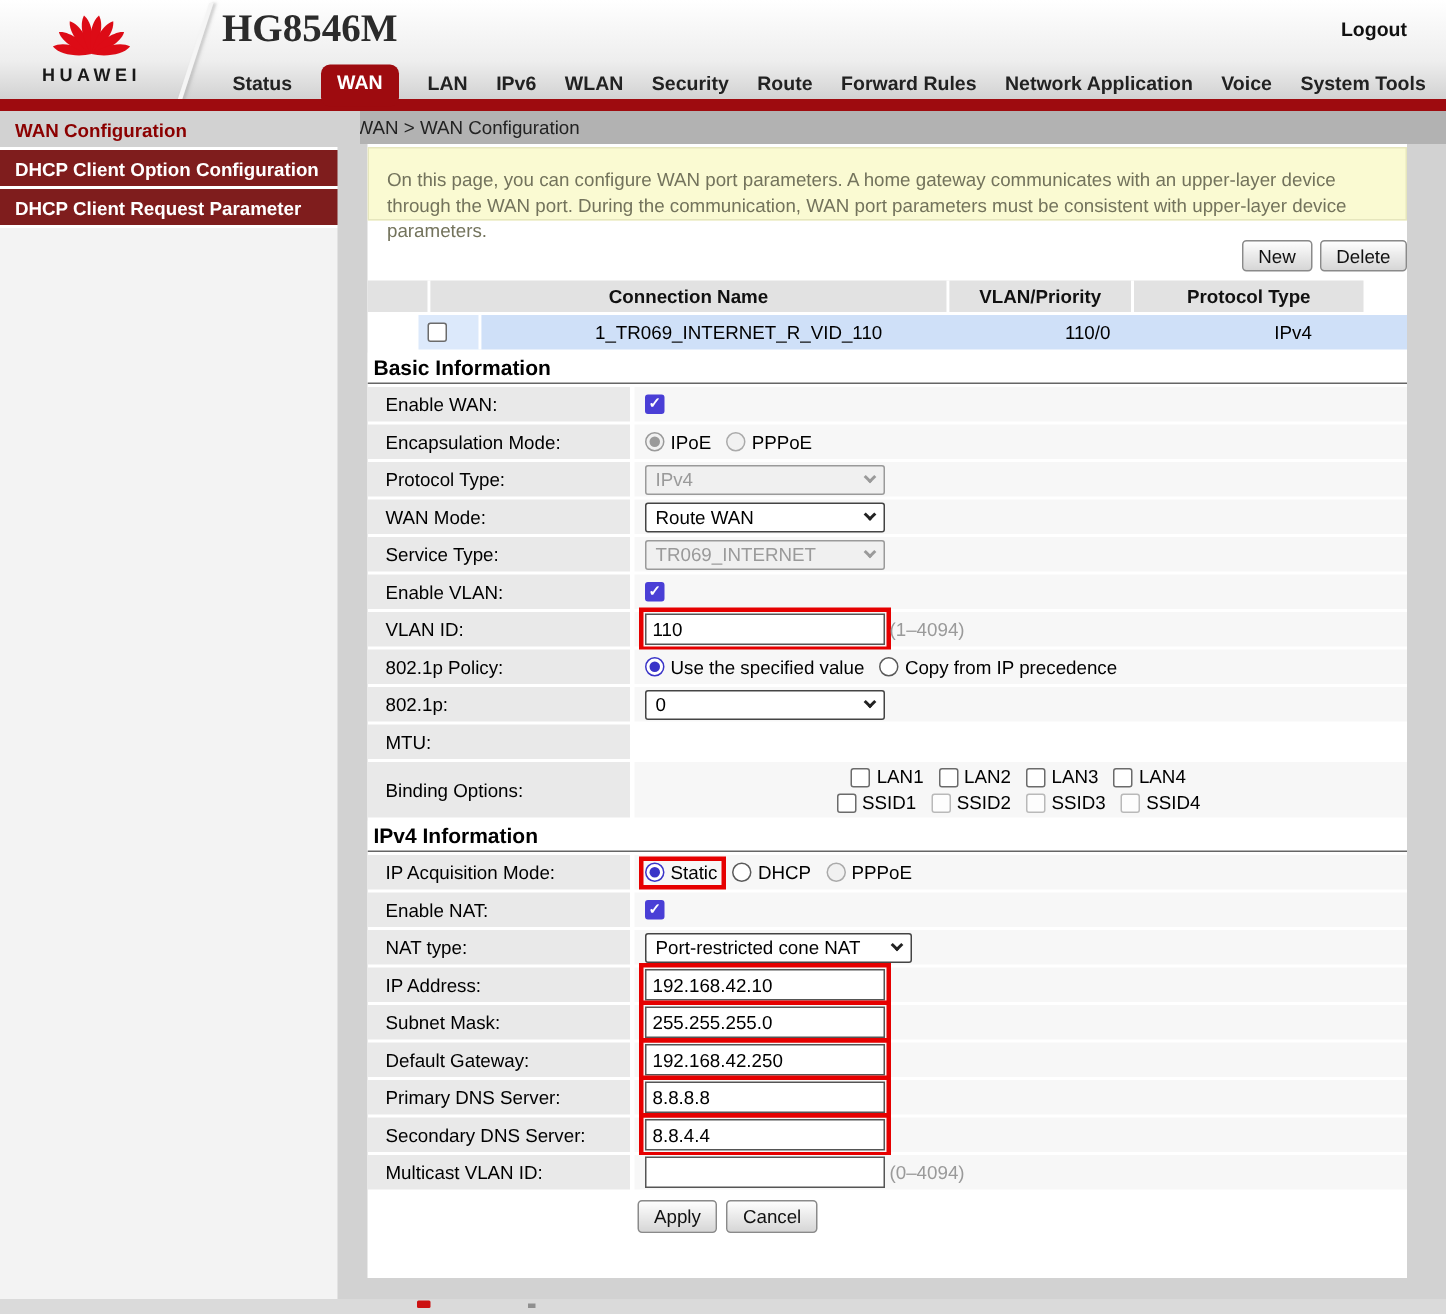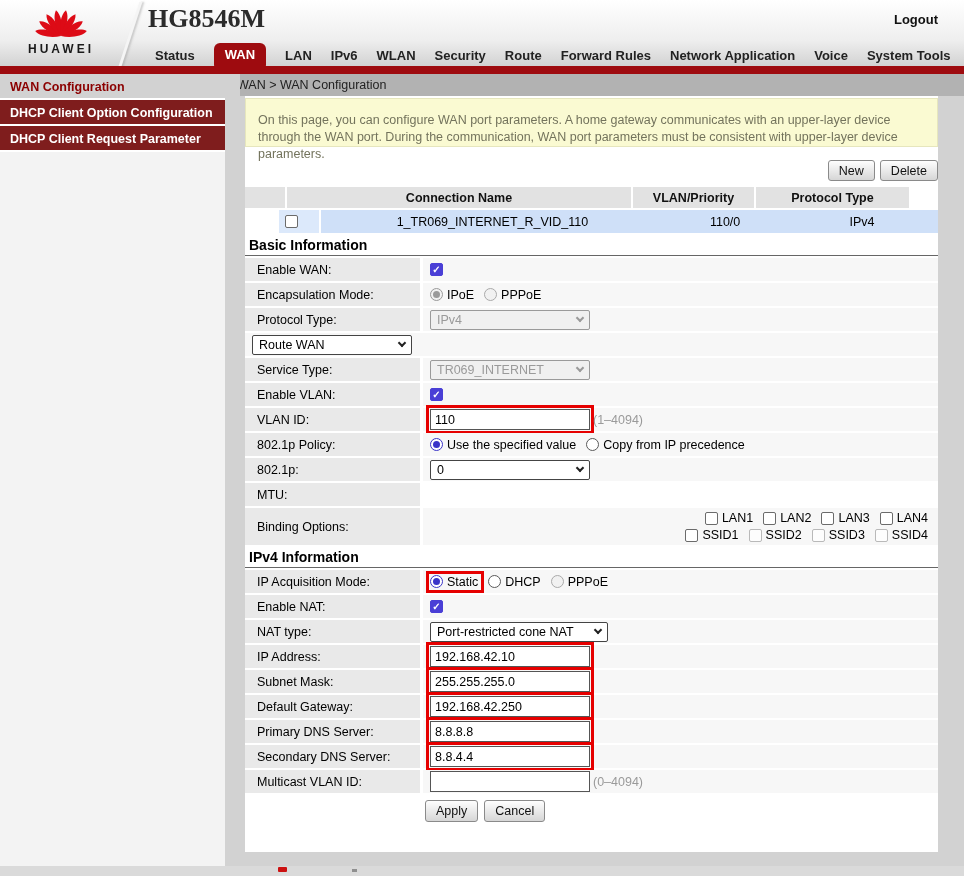--- a/index.html
+++ b/index.html
@@ -60,21 +60,21 @@
   .tbl-row .c-name, .tbl-row .c-vlan, .tbl-row .c-proto { background:#cfe0f8; }
 
   
   .fsection { height:21px; line-height:21px; font-size:14px; font-weight:bold; color:#000;
               background:#fff; border-bottom:1px solid #666; margin-bottom:2px; padding-left:4px; }
   .frow { display:flex; margin-bottom:2px; }
   .flabel { width:175px; background:#e9e9e9; font-size:12.5px; color:#000; padding-left:12px;
             display:flex; align-items:center; margin-right:3px; min-height:23px; flex-shrink:0; }
   .fvalue { flex:1; background:#f7f7f7; display:flex; align-items:center; padding-left:7px;
             min-height:23px; font-size:12.5px; color:#000; }
-  .fvalue.two { flex-direction:column; align-items:flex-end; justify-content:center; gap:3px; padding:3px 0 3px 7px; }
+  .fvalue.two { flex-direction:column; align-items:center; justify-content:center; gap:3px; padding:3px 0 3px 7px; }
   .optline { display:flex; align-items:center; }
 
   
   .cb { width:13px; height:13px; border:1px solid #6b6b6b; border-radius:2px; background:#fff;
         display:inline-flex; align-items:center; justify-content:center; flex-shrink:0; cursor:pointer; }
   .cb .tick { display:none; color:#fff; font-size:10px; font-weight:bold; line-height:1; }
   .cb.checked { background:#4a3fd6; border-color:#4a3fd6; }
   .cb.checked .tick { display:block; }
   .cb.disabled { border-color:#b9b9b9; background:#fdfdfd; cursor:default; }
 
@@ -223,20 +223,21 @@
           <div class="flabel">Protocol Type:</div>
           <div class="fvalue">
             <span class="select disabled">
               <span>IPv4</span>
               <span class="chev"></span>
             </span>
           </div>
         </div>
 
         <div class="frow">
+          <div class="flabel">WAN Mode:</div>
           <div class="fvalue">
             <span class="select">
               <span>Route WAN</span>
               <span class="chev"></span>
             </span>
           </div>
         </div>
 
         <div class="frow">
           <div class="flabel">Service Type:</div>

